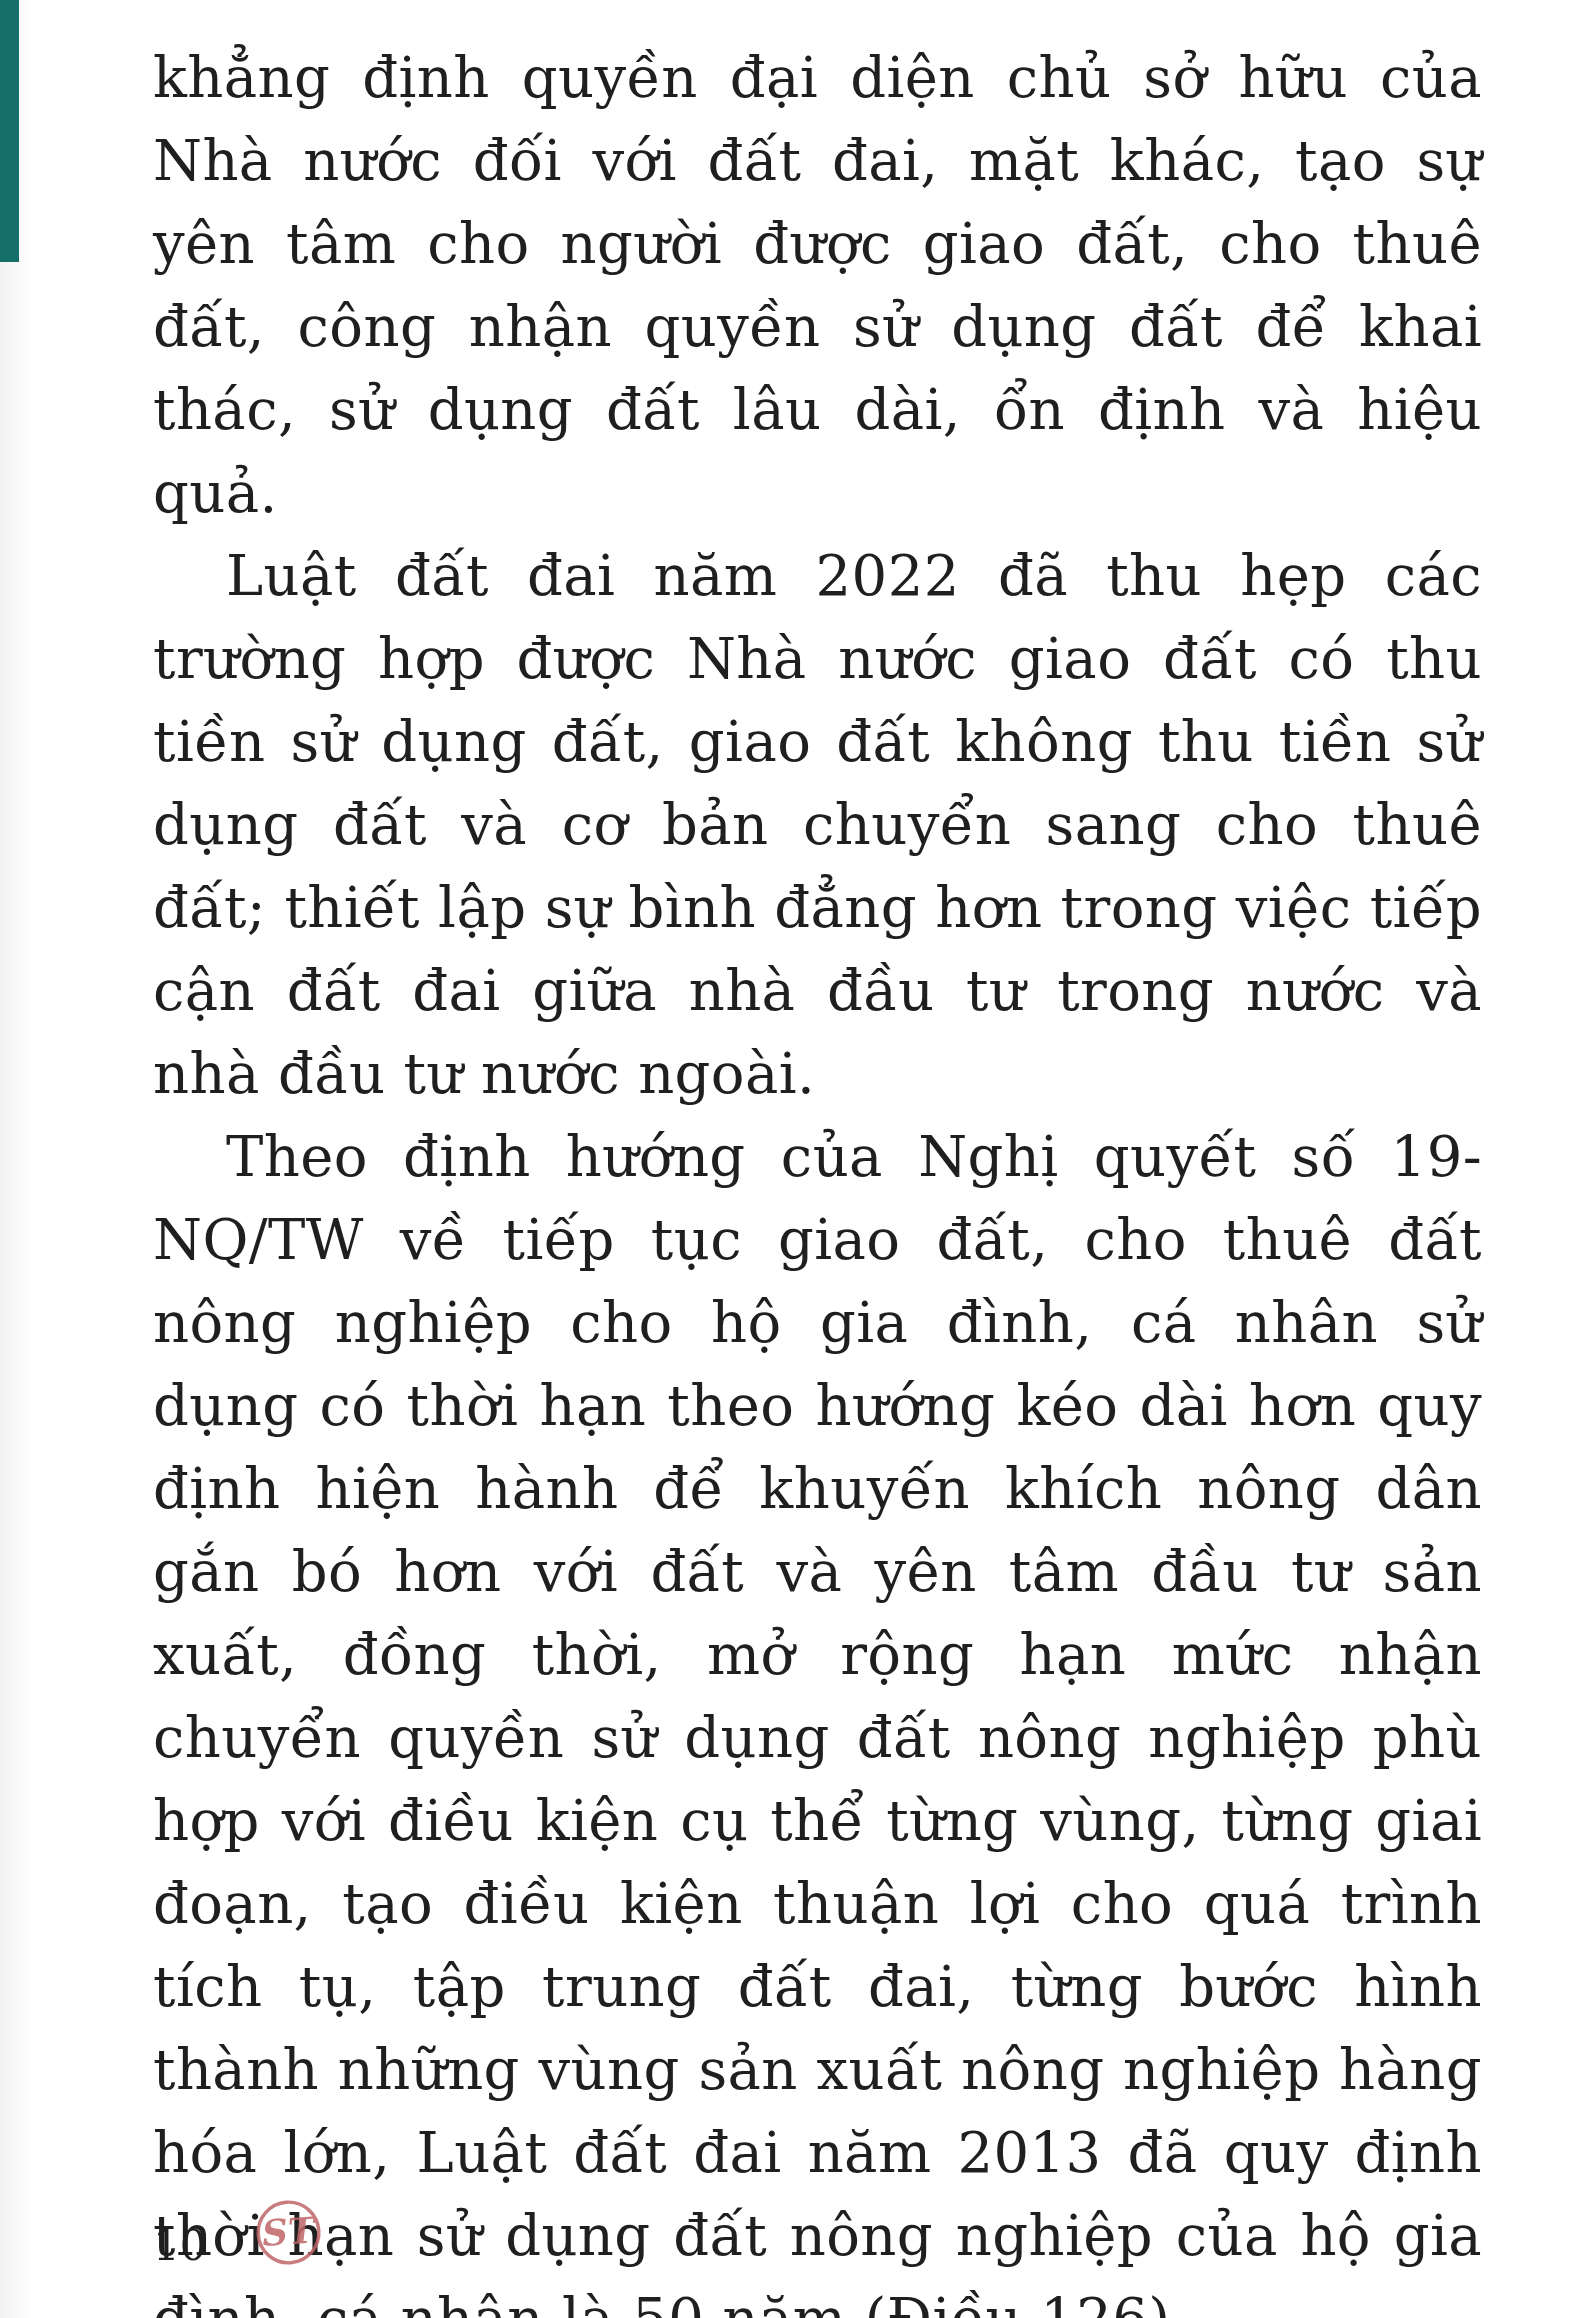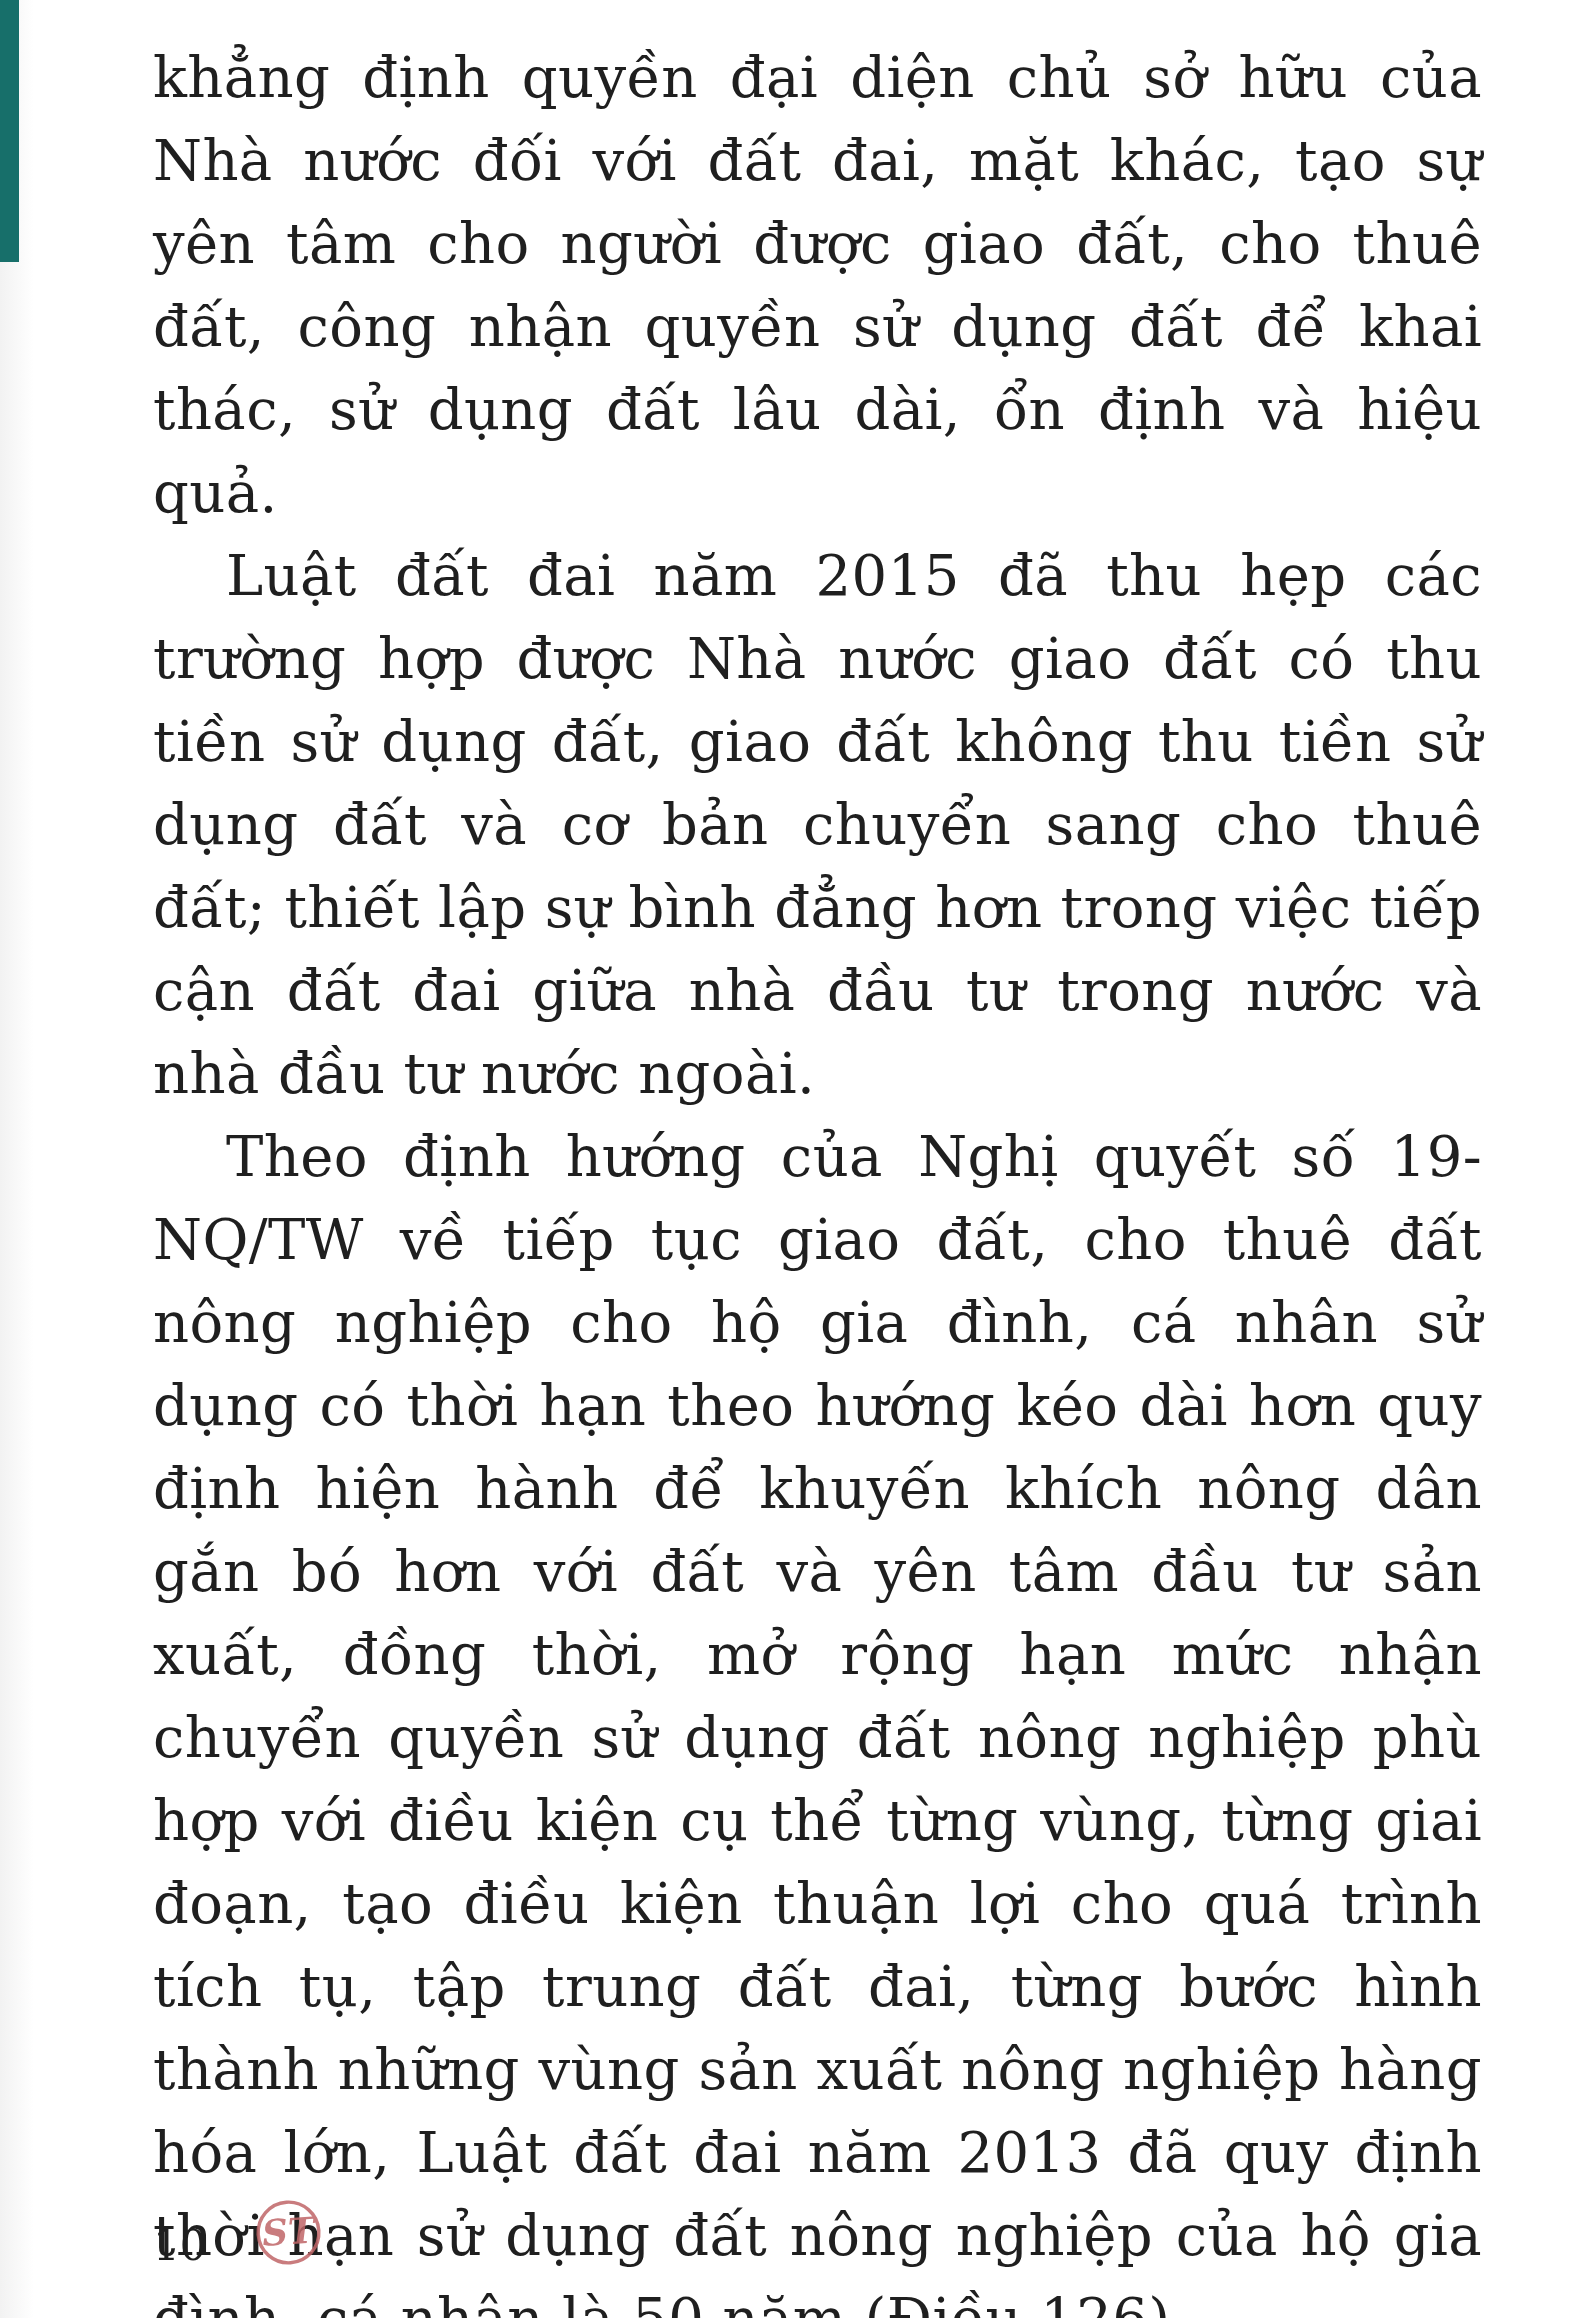--- a/index.html
+++ b/index.html
@@ -73,21 +73,21 @@
 </style>
 </head>
 <body>
 
 <div class="page">
 
   <div class="accent-bar"></div>
 
   <main class="text-block">
     <p class="para no-indent">khẳng định quyền đại diện chủ sở hữu của Nhà nước đối với đất đai, mặt khác, tạo sự yên tâm cho người được giao đất, cho thuê đất, công nhận quyền sử dụng đất để khai thác, sử dụng đất lâu dài, ổn định và hiệu quả.</p>
-    <p class="para indent">Luật đất đai năm 2015 đã thu hẹp các trường hợp được Nhà nước giao đất có thu tiền sử dụng đất, giao đất không thu tiền sử dụng đất và cơ bản chuyển sang cho thuê đất; thiết lập sự bình đẳng hơn trong việc tiếp cận đất đai giữa nhà đầu tư trong nước và nhà đầu tư nước ngoài.</p>
+    <p class="para indent">Luật đất đai năm 2022 đã thu hẹp các trường hợp được Nhà nước giao đất có thu tiền sử dụng đất, giao đất không thu tiền sử dụng đất và cơ bản chuyển sang cho thuê đất; thiết lập sự bình đẳng hơn trong việc tiếp cận đất đai giữa nhà đầu tư trong nước và nhà đầu tư nước ngoài.</p>
     <p class="para indent">Theo định hướng của Nghị quyết số 19-NQ/TW về tiếp tục giao đất, cho thuê đất nông nghiệp cho hộ gia đình, cá nhân sử dụng có thời hạn theo hướng kéo dài hơn quy định hiện hành để khuyến khích nông dân gắn bó hơn với đất và yên tâm đầu tư sản xuất, đồng thời, mở rộng hạn mức nhận chuyển quyền sử dụng đất nông nghiệp phù hợp với điều kiện cụ thể từng vùng, từng giai đoạn, tạo điều kiện thuận lợi cho quá trình tích tụ, tập trung đất đai, từng bước hình thành những vùng sản xuất nông nghiệp hàng hóa lớn, Luật đất đai năm 2013 đã quy định thời hạn sử dụng đất nông nghiệp của hộ gia đình, cá nhân là 50 năm (Điều 126).</p>
   </main>
 
   <footer class="page-footer">
     <span class="page-number">10</span>
 
     <span class="publisher-logo">
       <svg viewBox="0 0 100 100" width="69" height="69" aria-hidden="true">
         <circle cx="50" cy="50" r="44" fill="none" stroke="var(--logo)" stroke-width="5"></circle>
         <text x="50" y="67" text-anchor="middle" font-size="52" font-style="italic" font-weight="bold" font-family="DejaVu Serif, Liberation Serif, serif" fill="var(--logo)">ST</text>

